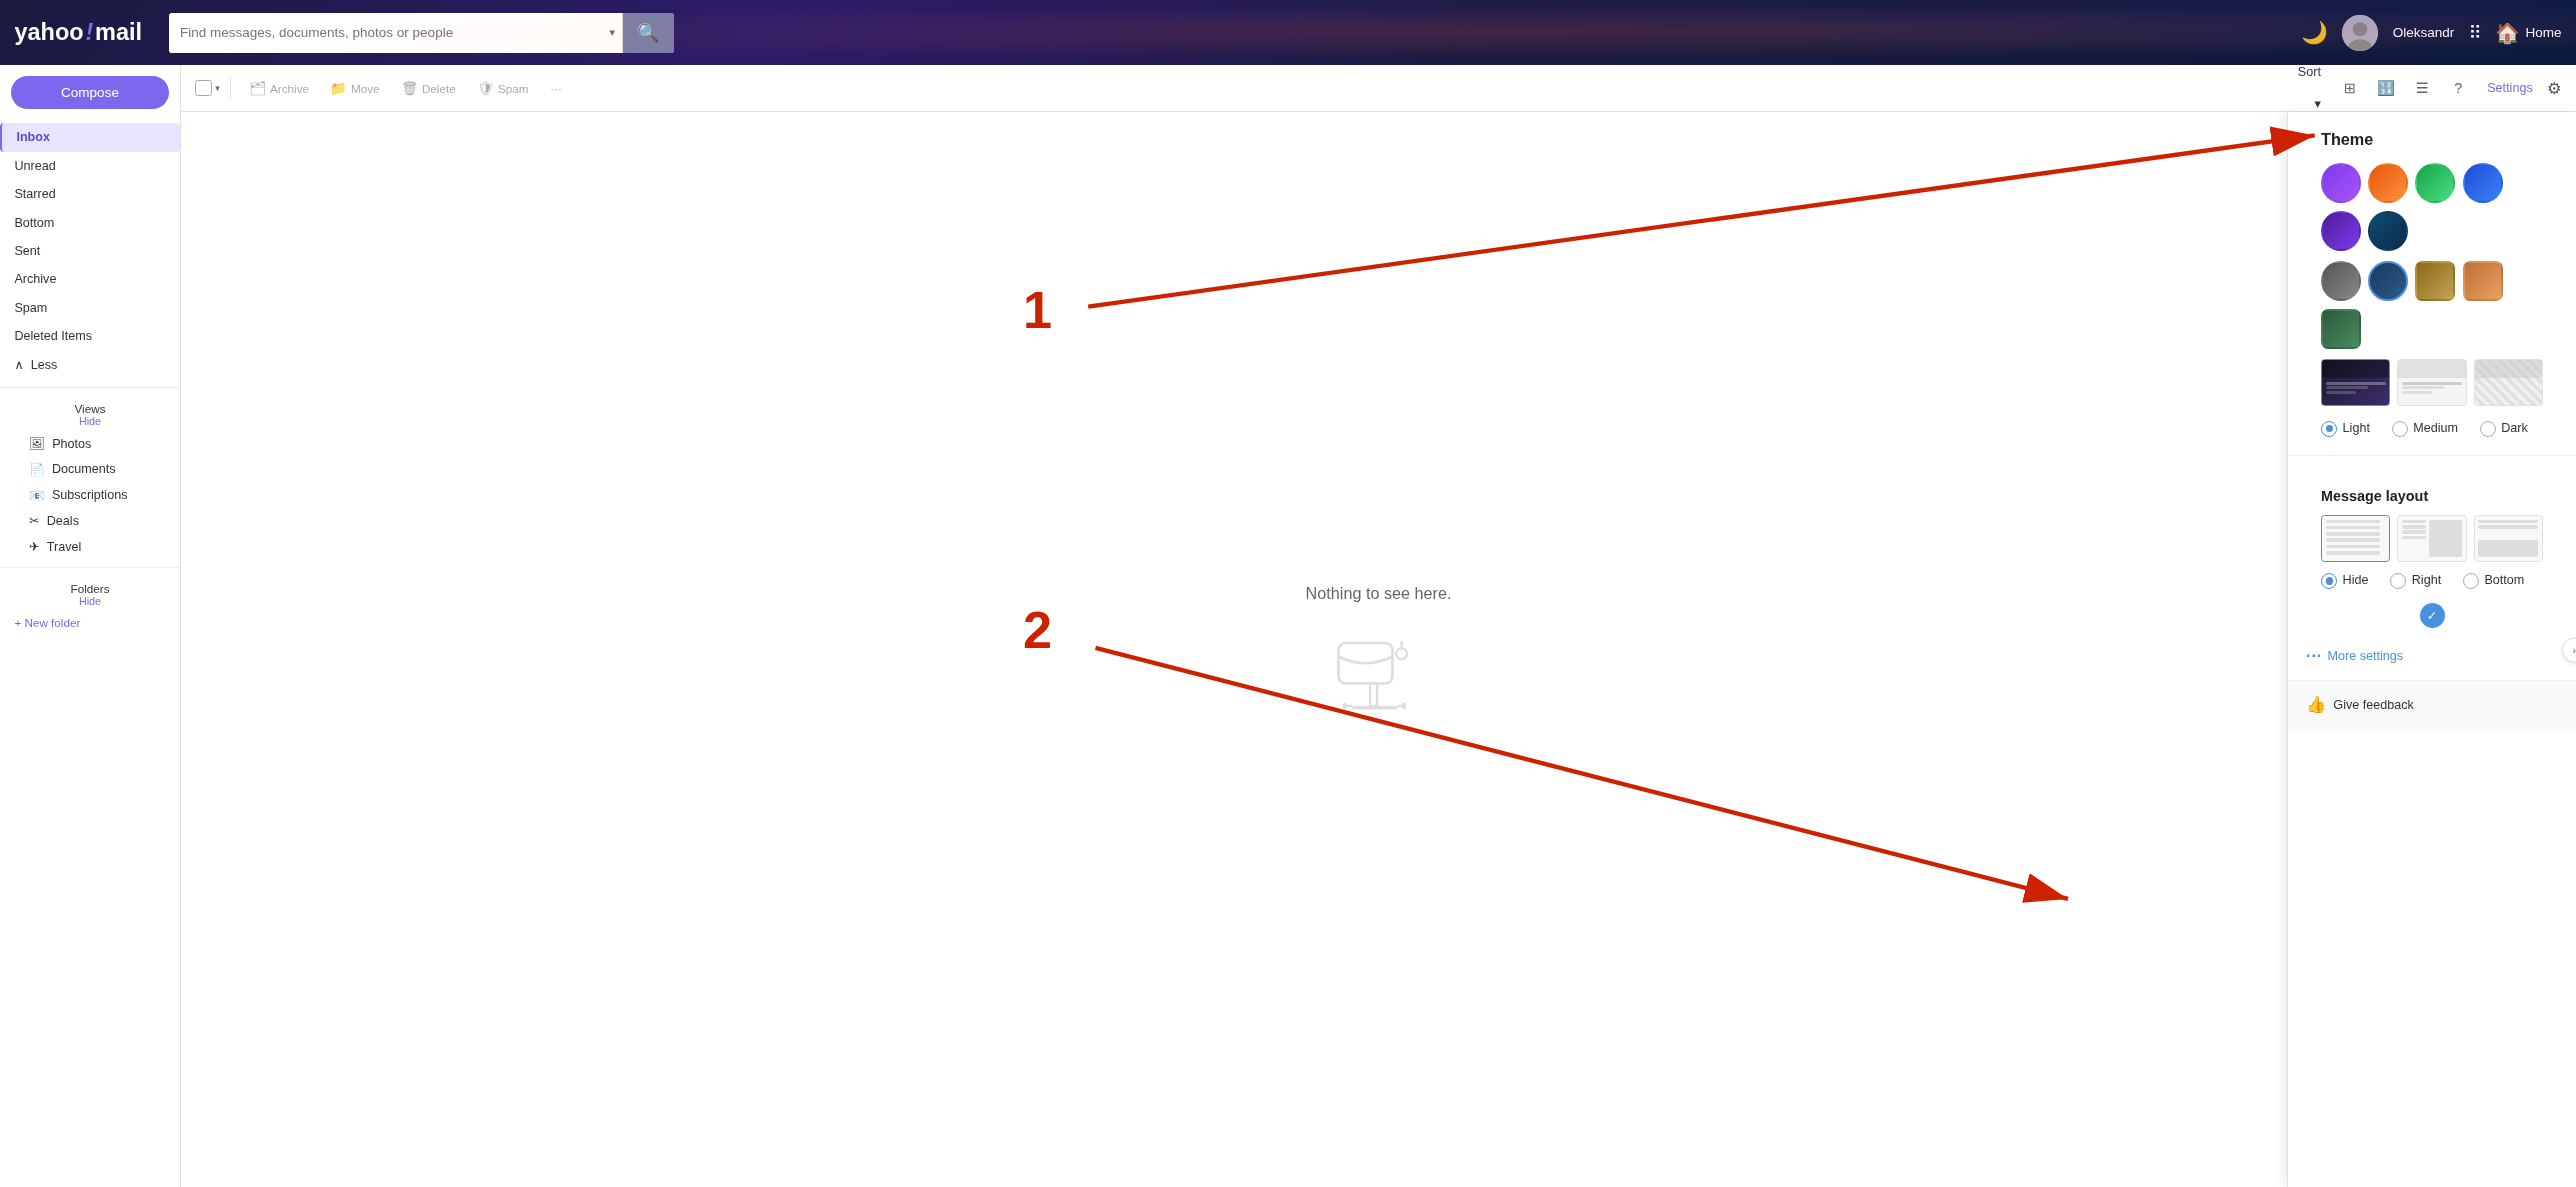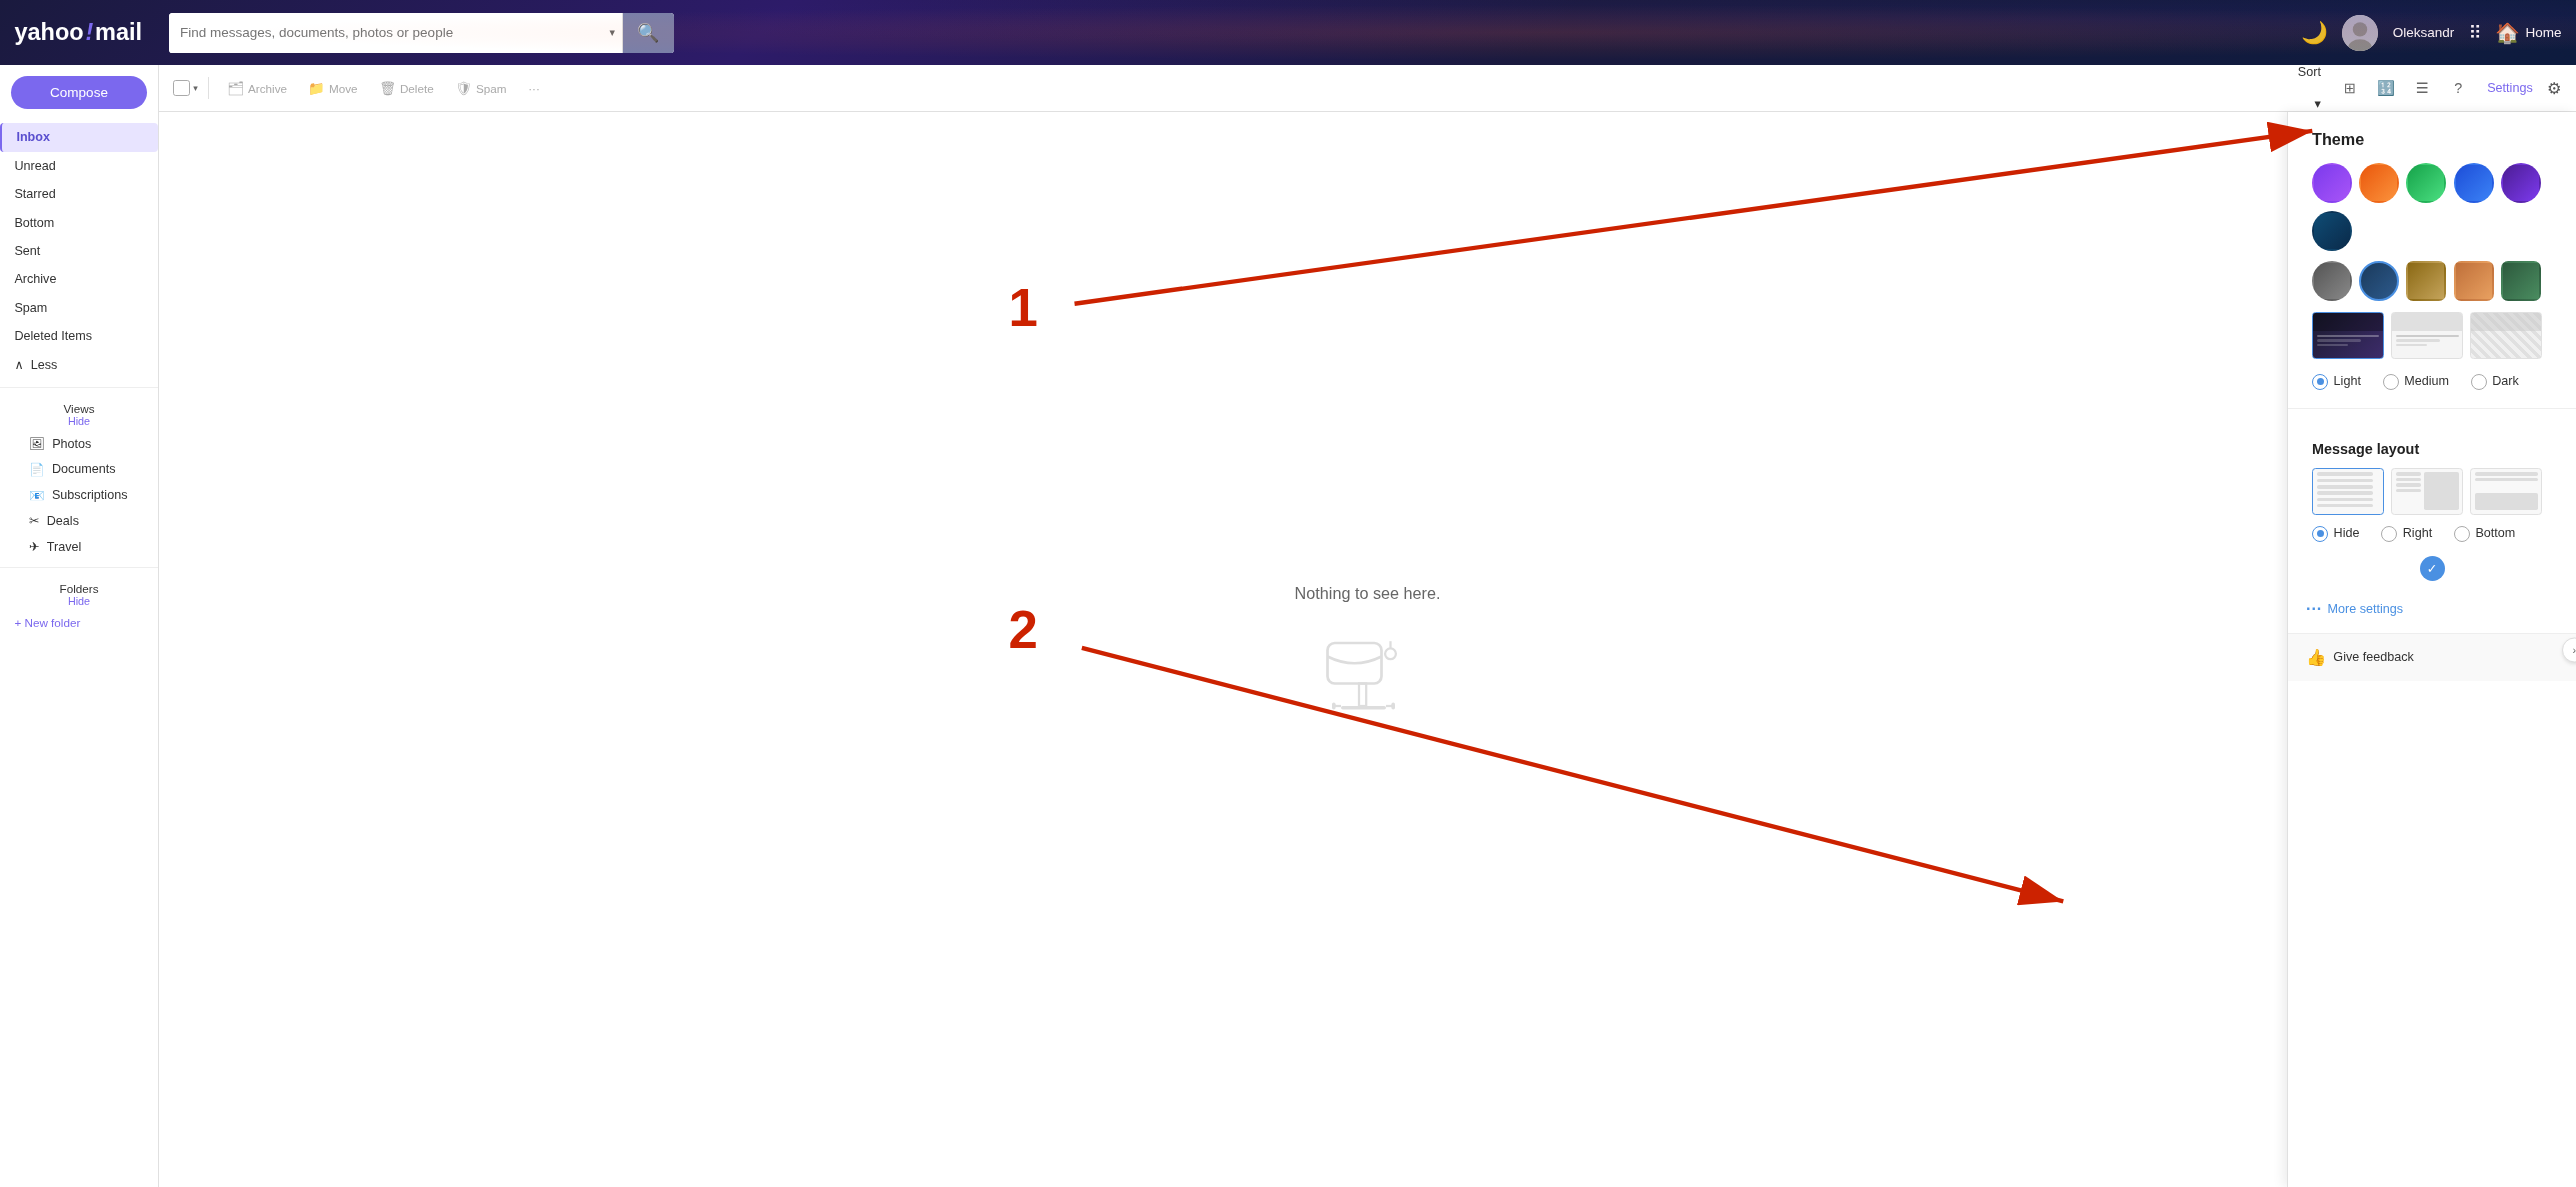--- a/index.html
+++ b/index.html
@@ -103,21 +103,21 @@
     .home-icon { font-size: 20px; }
 
     
     .main-layout {
       display: flex;
       height: calc(100vh - 65px);
     }
 
     
     .sidebar {
-      width: 159px;
+      width: 181px;
       background: white;
       border-right: 0.9px solid #e0e0e0;
       display: flex;
       flex-direction: column;
       padding: 10.8px 0;
       overflow-y: auto;
       flex-shrink: 0;
     }
     .compose-btn {
       margin: 0 10.8px 14.4px;
@@ -255,21 +255,21 @@
       top: 0;
       right: 0;
       width: 289px;
       height: 100%;
       background: white;
       border-left: 0.9px solid #e0e0e0;
       box-shadow: -3.6px 0 10.8px rgba(0,0,0,0.08);
       overflow-y: auto;
       z-index: 10;
     }
-    .settings-section { padding: 18px 24px 0; }
+    .settings-section { padding: 18px 33px 0; }
     .settings-title { font-size: 16.2px; font-weight: 700; color: #222; margin-bottom: 14.4px; }
     .theme-circles {
       display: flex; gap: 7.2px; flex-wrap: wrap; margin-bottom: 10.8px;
     }
     .theme-circle {
       width: 40px; height: 40px;
       border-radius: 50%;
       cursor: pointer;
       position: relative;
       border: 2.7px solid transparent;

